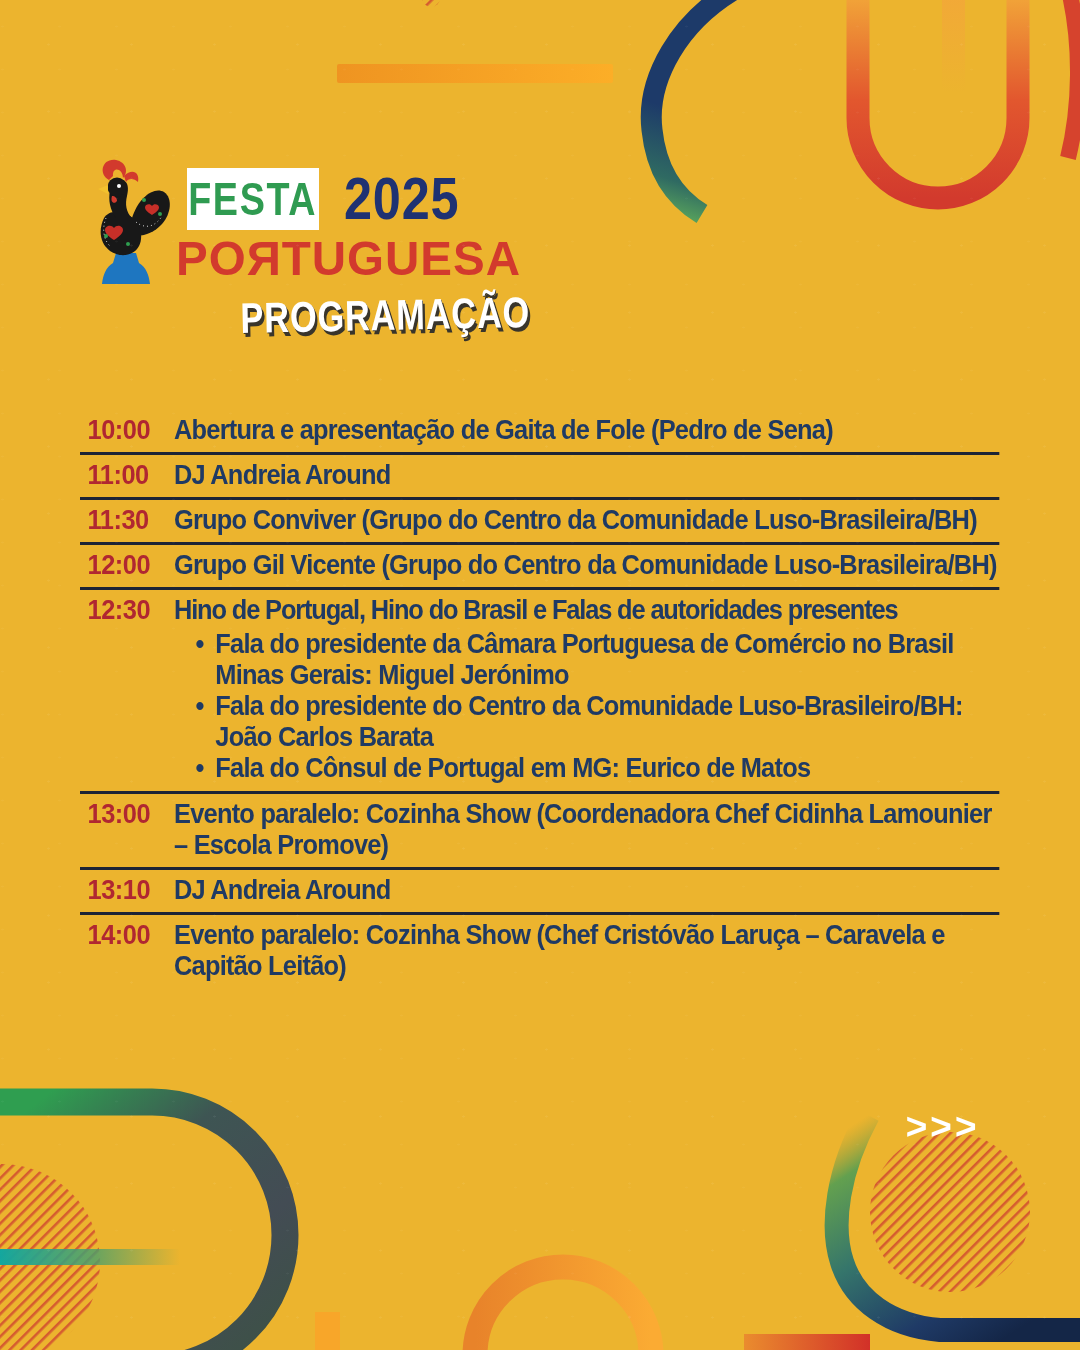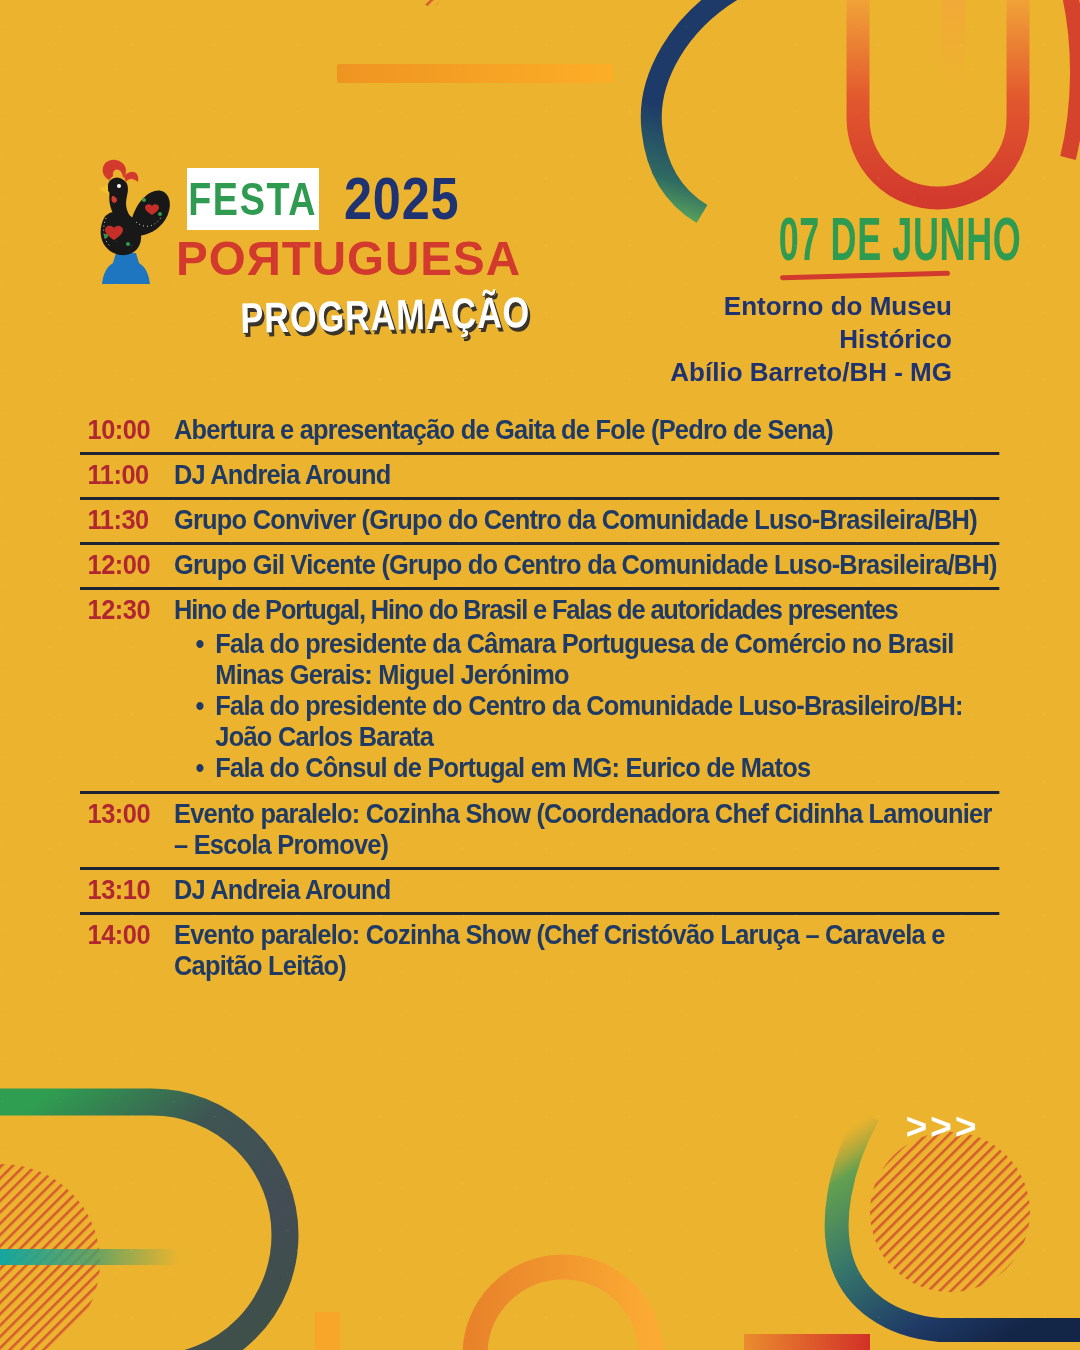--- a/index.html
+++ b/index.html
@@ -187,26 +187,20 @@
     <path d="M60 66 C70 74 80 70 86 60" fill="none" stroke="#ffffff" stroke-width="1" stroke-dasharray="0.8 3.2"></path>
   </svg>
 
   <div class="festa-box">
     <span class="festa-text">FESTA</span>
   </div>
   <div class="year-text">2025</div>
   <div class="portuguesa-text">POЯTUGUESA</div>
   <div class="programacao-text">PROGRAMAÇÃO</div>
 
-  <div class="header-right">
-    <span class="date-text">07 DE JUNHO</span>
-    <div class="date-underline"></div>
-    <div class="location">Entorno do Museu Histórico</div>
-    <div class="location">Abílio Barreto/BH - MG</div>
-  </div>
 
   <div class="schedule">
 
     <div class="row">
       <div class="time">10:00</div>
       <div class="desc">Abertura e apresentação de Gaita de Fole (Pedro de Sena)</div>
     </div>
 
     <div class="row">
       <div class="time">11:00</div>

